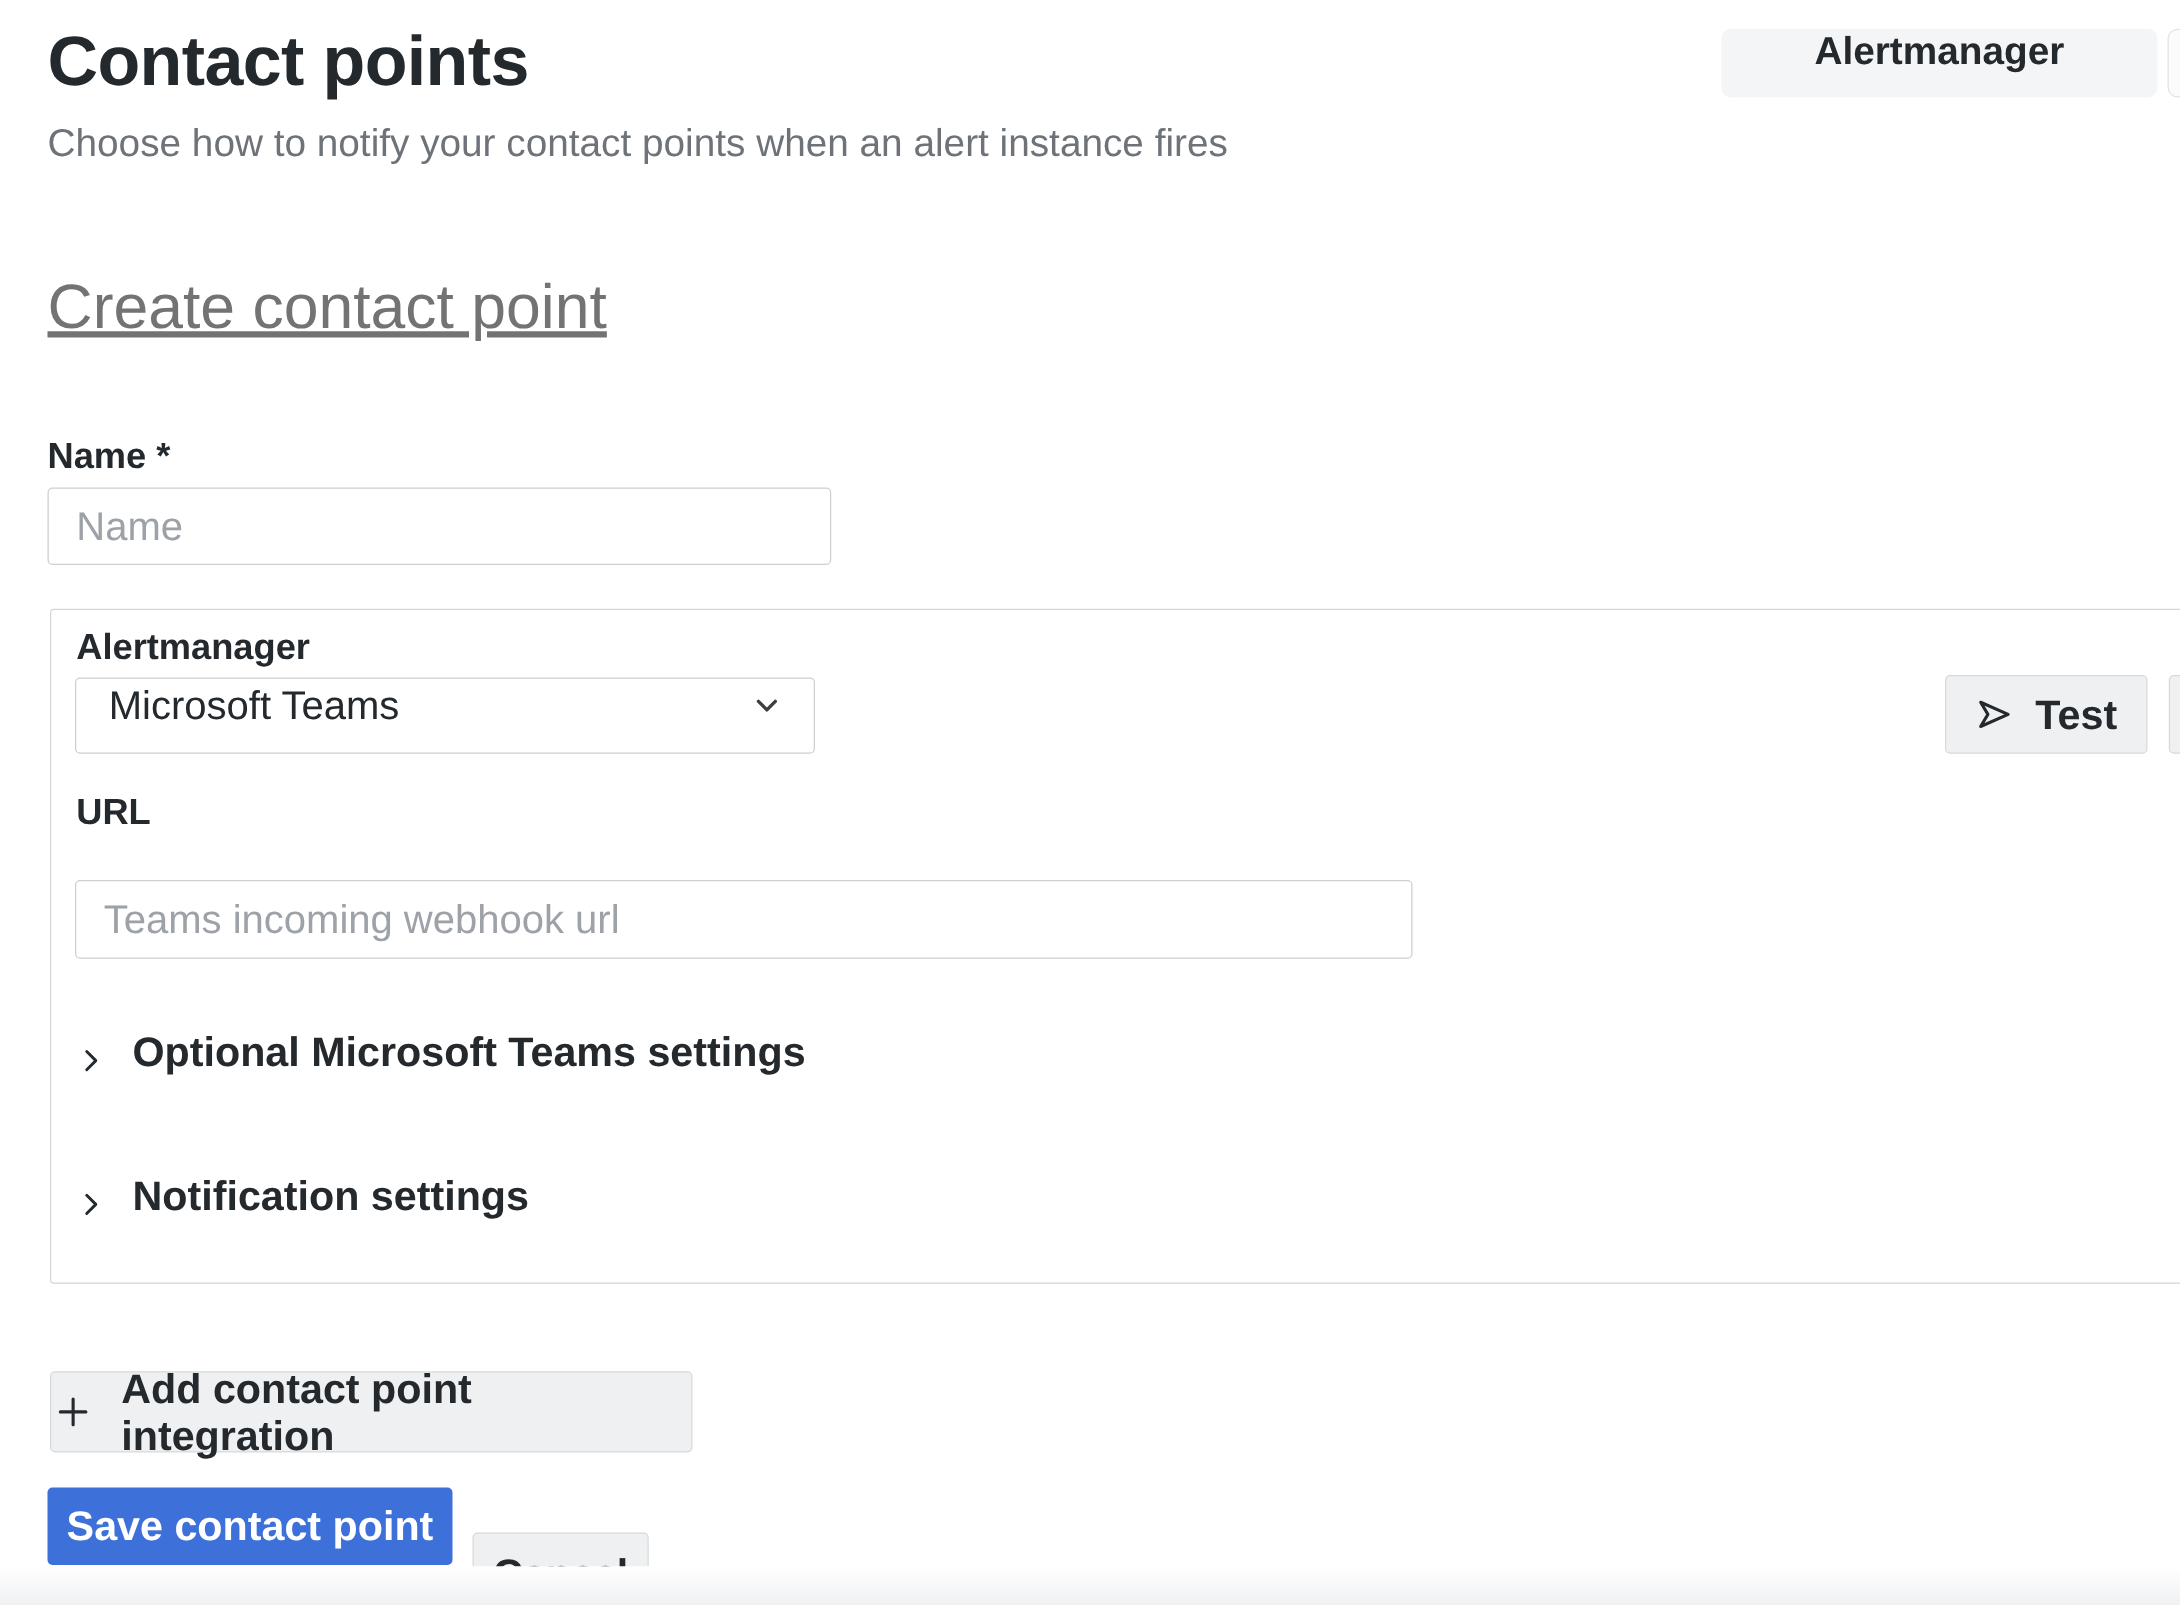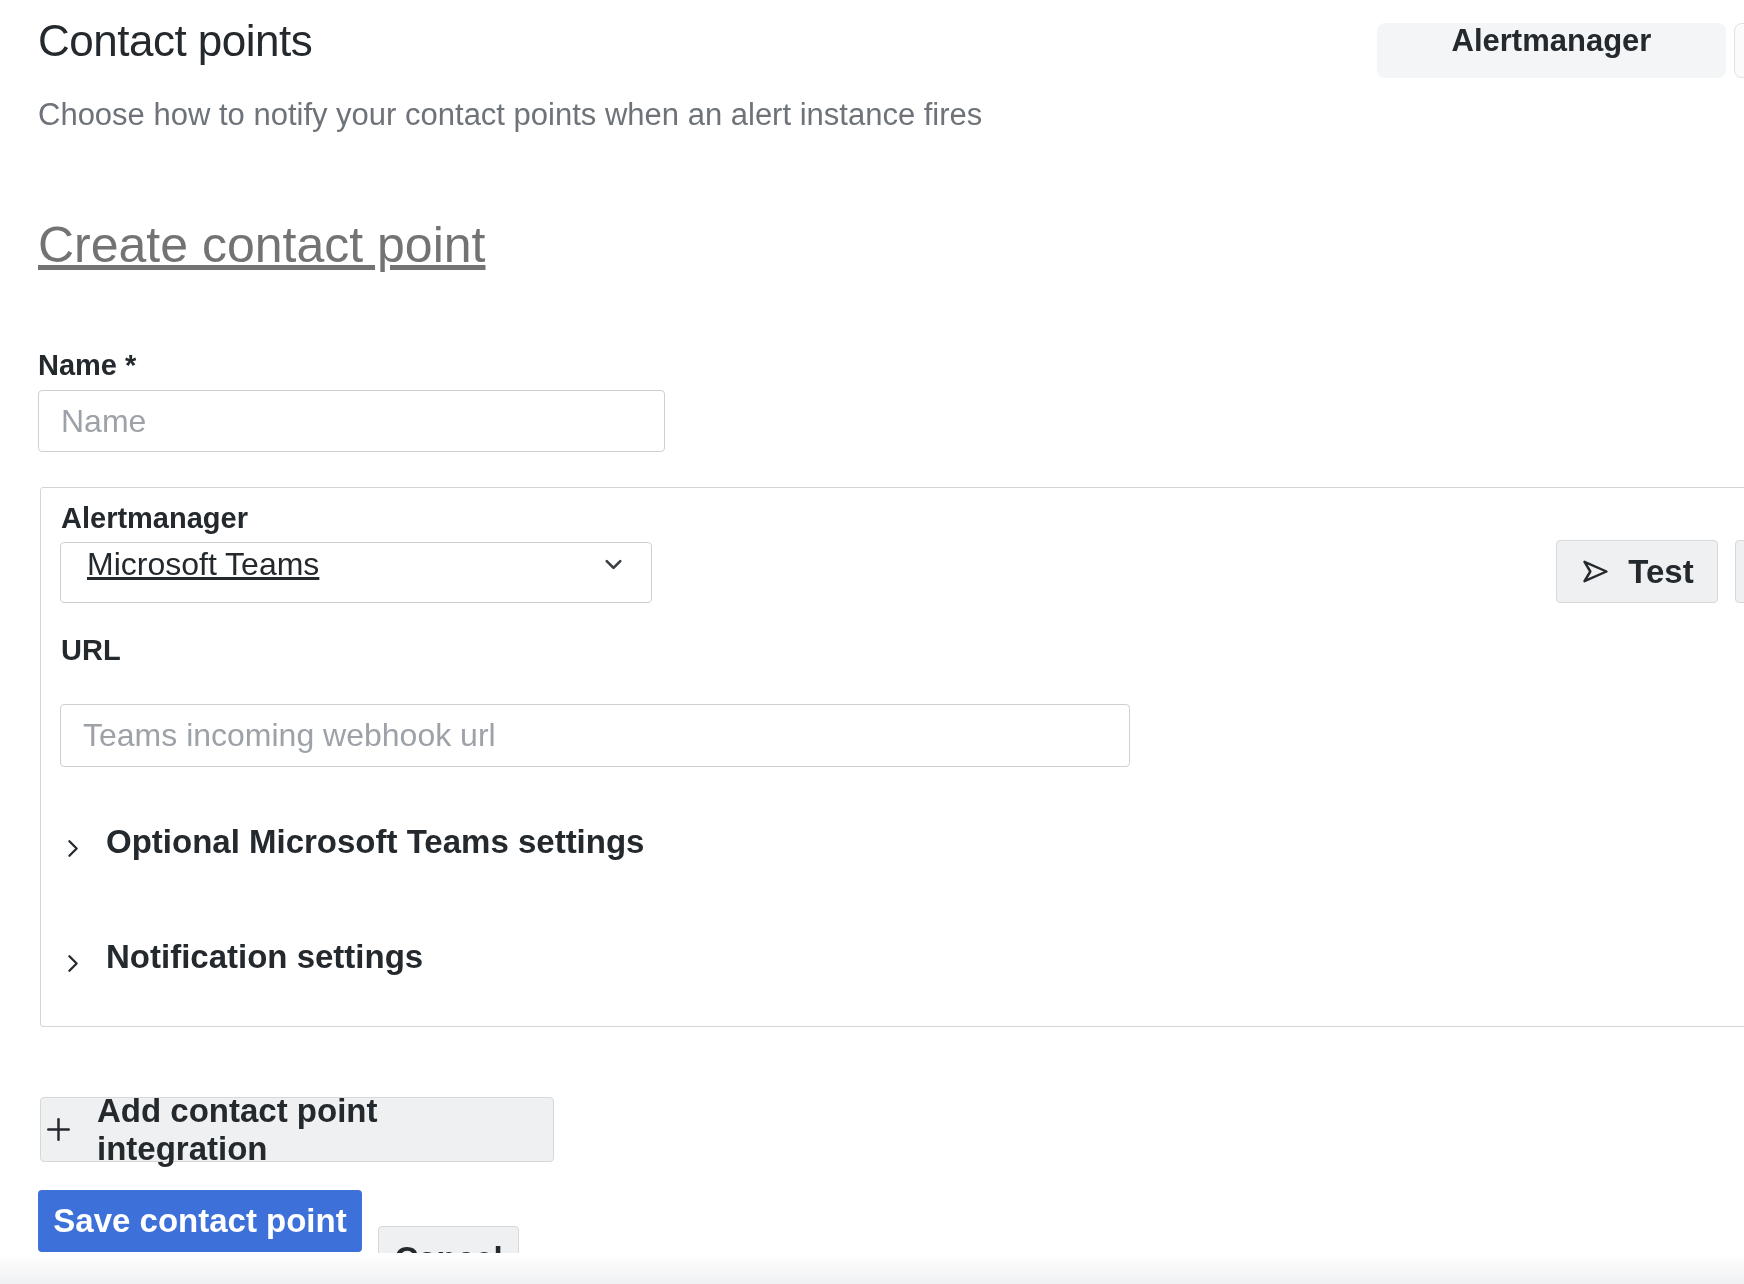--- a/index.html
+++ b/index.html
@@ -10,21 +10,21 @@
     background: #ffffff;
     font-family: "Liberation Sans", sans-serif;
     color: #24292e;
     -webkit-font-smoothing: antialiased;
   }
   .abs { position: absolute; }
 
   
   .page-title {
     left: 38px; top: 16px;
-    font-size: 44px; font-weight: 400; letter-spacing: -0.5px;
+    font-size: 56px; font-weight: 700; letter-spacing: -0.5px;
     color: #24292e;
   }
   .page-subtitle {
     left: 38px; top: 97px;
     font-size: 31px; font-weight: 400; color: #6e7379;
   }
   .am-pill {
     top: 23px; height: 55px;
     background: #f4f5f6; border-radius: 8px;
     display: flex; justify-content: center;
@@ -70,21 +70,20 @@
   }
   .integration-label { left: 61px; top: 502px; }
   .select-box {
     left: 60px; top: 542px; width: 592px; height: 61px;
     box-sizing: border-box;
     border: 1px solid #ccd0d4; border-radius: 4px;
     background: #ffffff;
     display: flex; align-items: center;
     padding: 0 24px 16px 26px;
     cursor: pointer;
-    text-decoration: underline;
   }
   .select-value { flex: 1; font-size: 32px; color: #24292e; }
   .url-label { left: 61px; top: 634px; }
   .url-input { left: 60px; top: 676px; width: 1070px; height: 63px; margin-top: 28px; }
 
   .btn {
     box-sizing: border-box;
     display: flex; align-items: center; justify-content: center;
     border-radius: 4px;
     font-family: "Liberation Sans", sans-serif;

